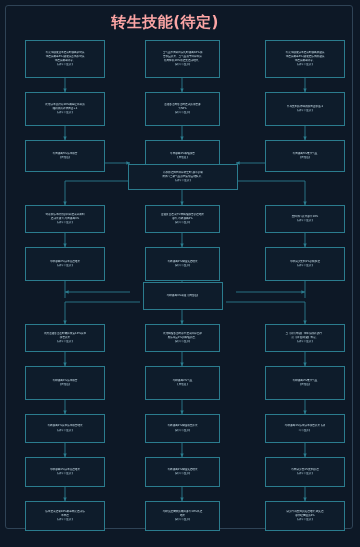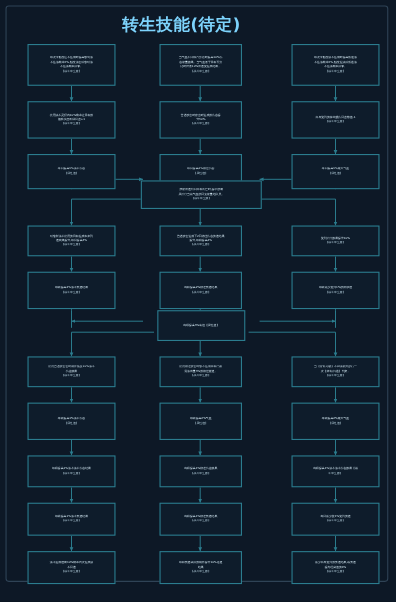--- a/index.html
+++ b/index.html
@@ -19,21 +19,21 @@
     width:348px;height:524px;
     border:1px solid #2f4356;
     border-radius:3px;
     box-sizing:border-box;
     background:#0d1826;
   }
   #title{
     position:absolute;
     left:0;top:13px;width:330px;
     text-align:center;
-    color:#7dd3fc;
+    color:#fca5a5;
     font-size:15px;
     font-weight:bold;
     letter-spacing:.5px;
     white-space:nowrap;
   }
   
   #wires{position:absolute;left:0;top:0;width:360px;height:547px;}
   
   .node{
     position:absolute;

